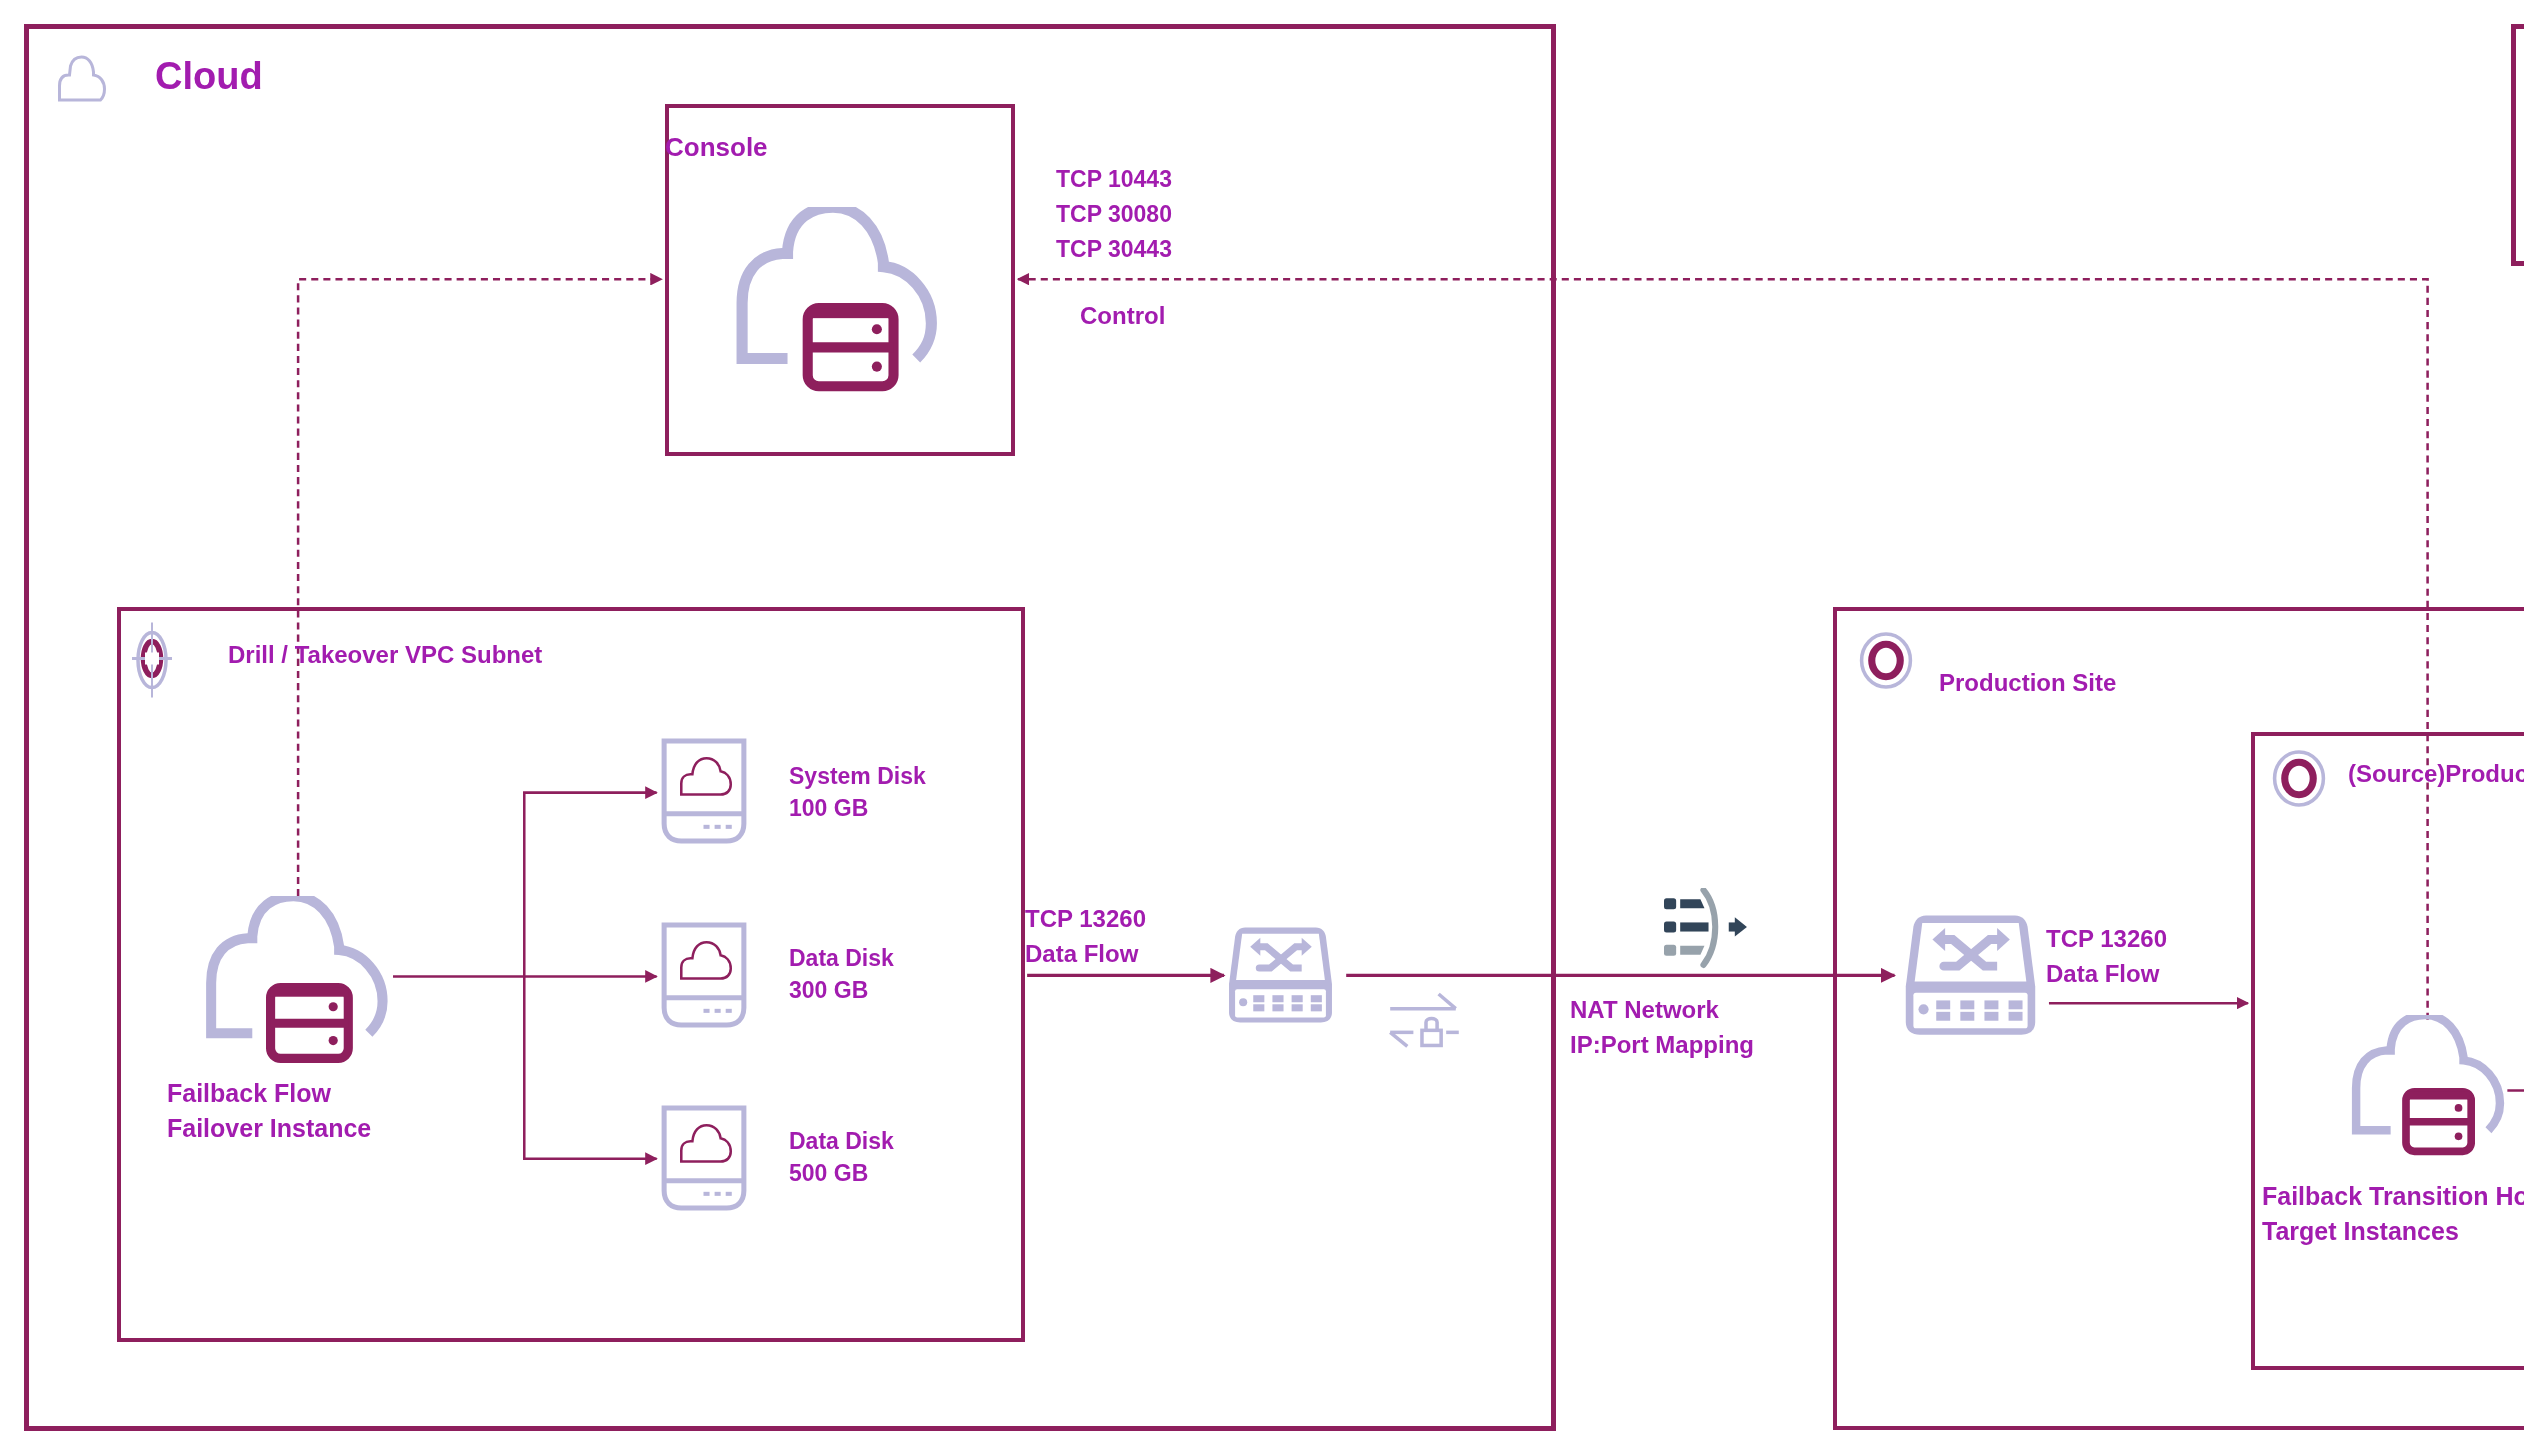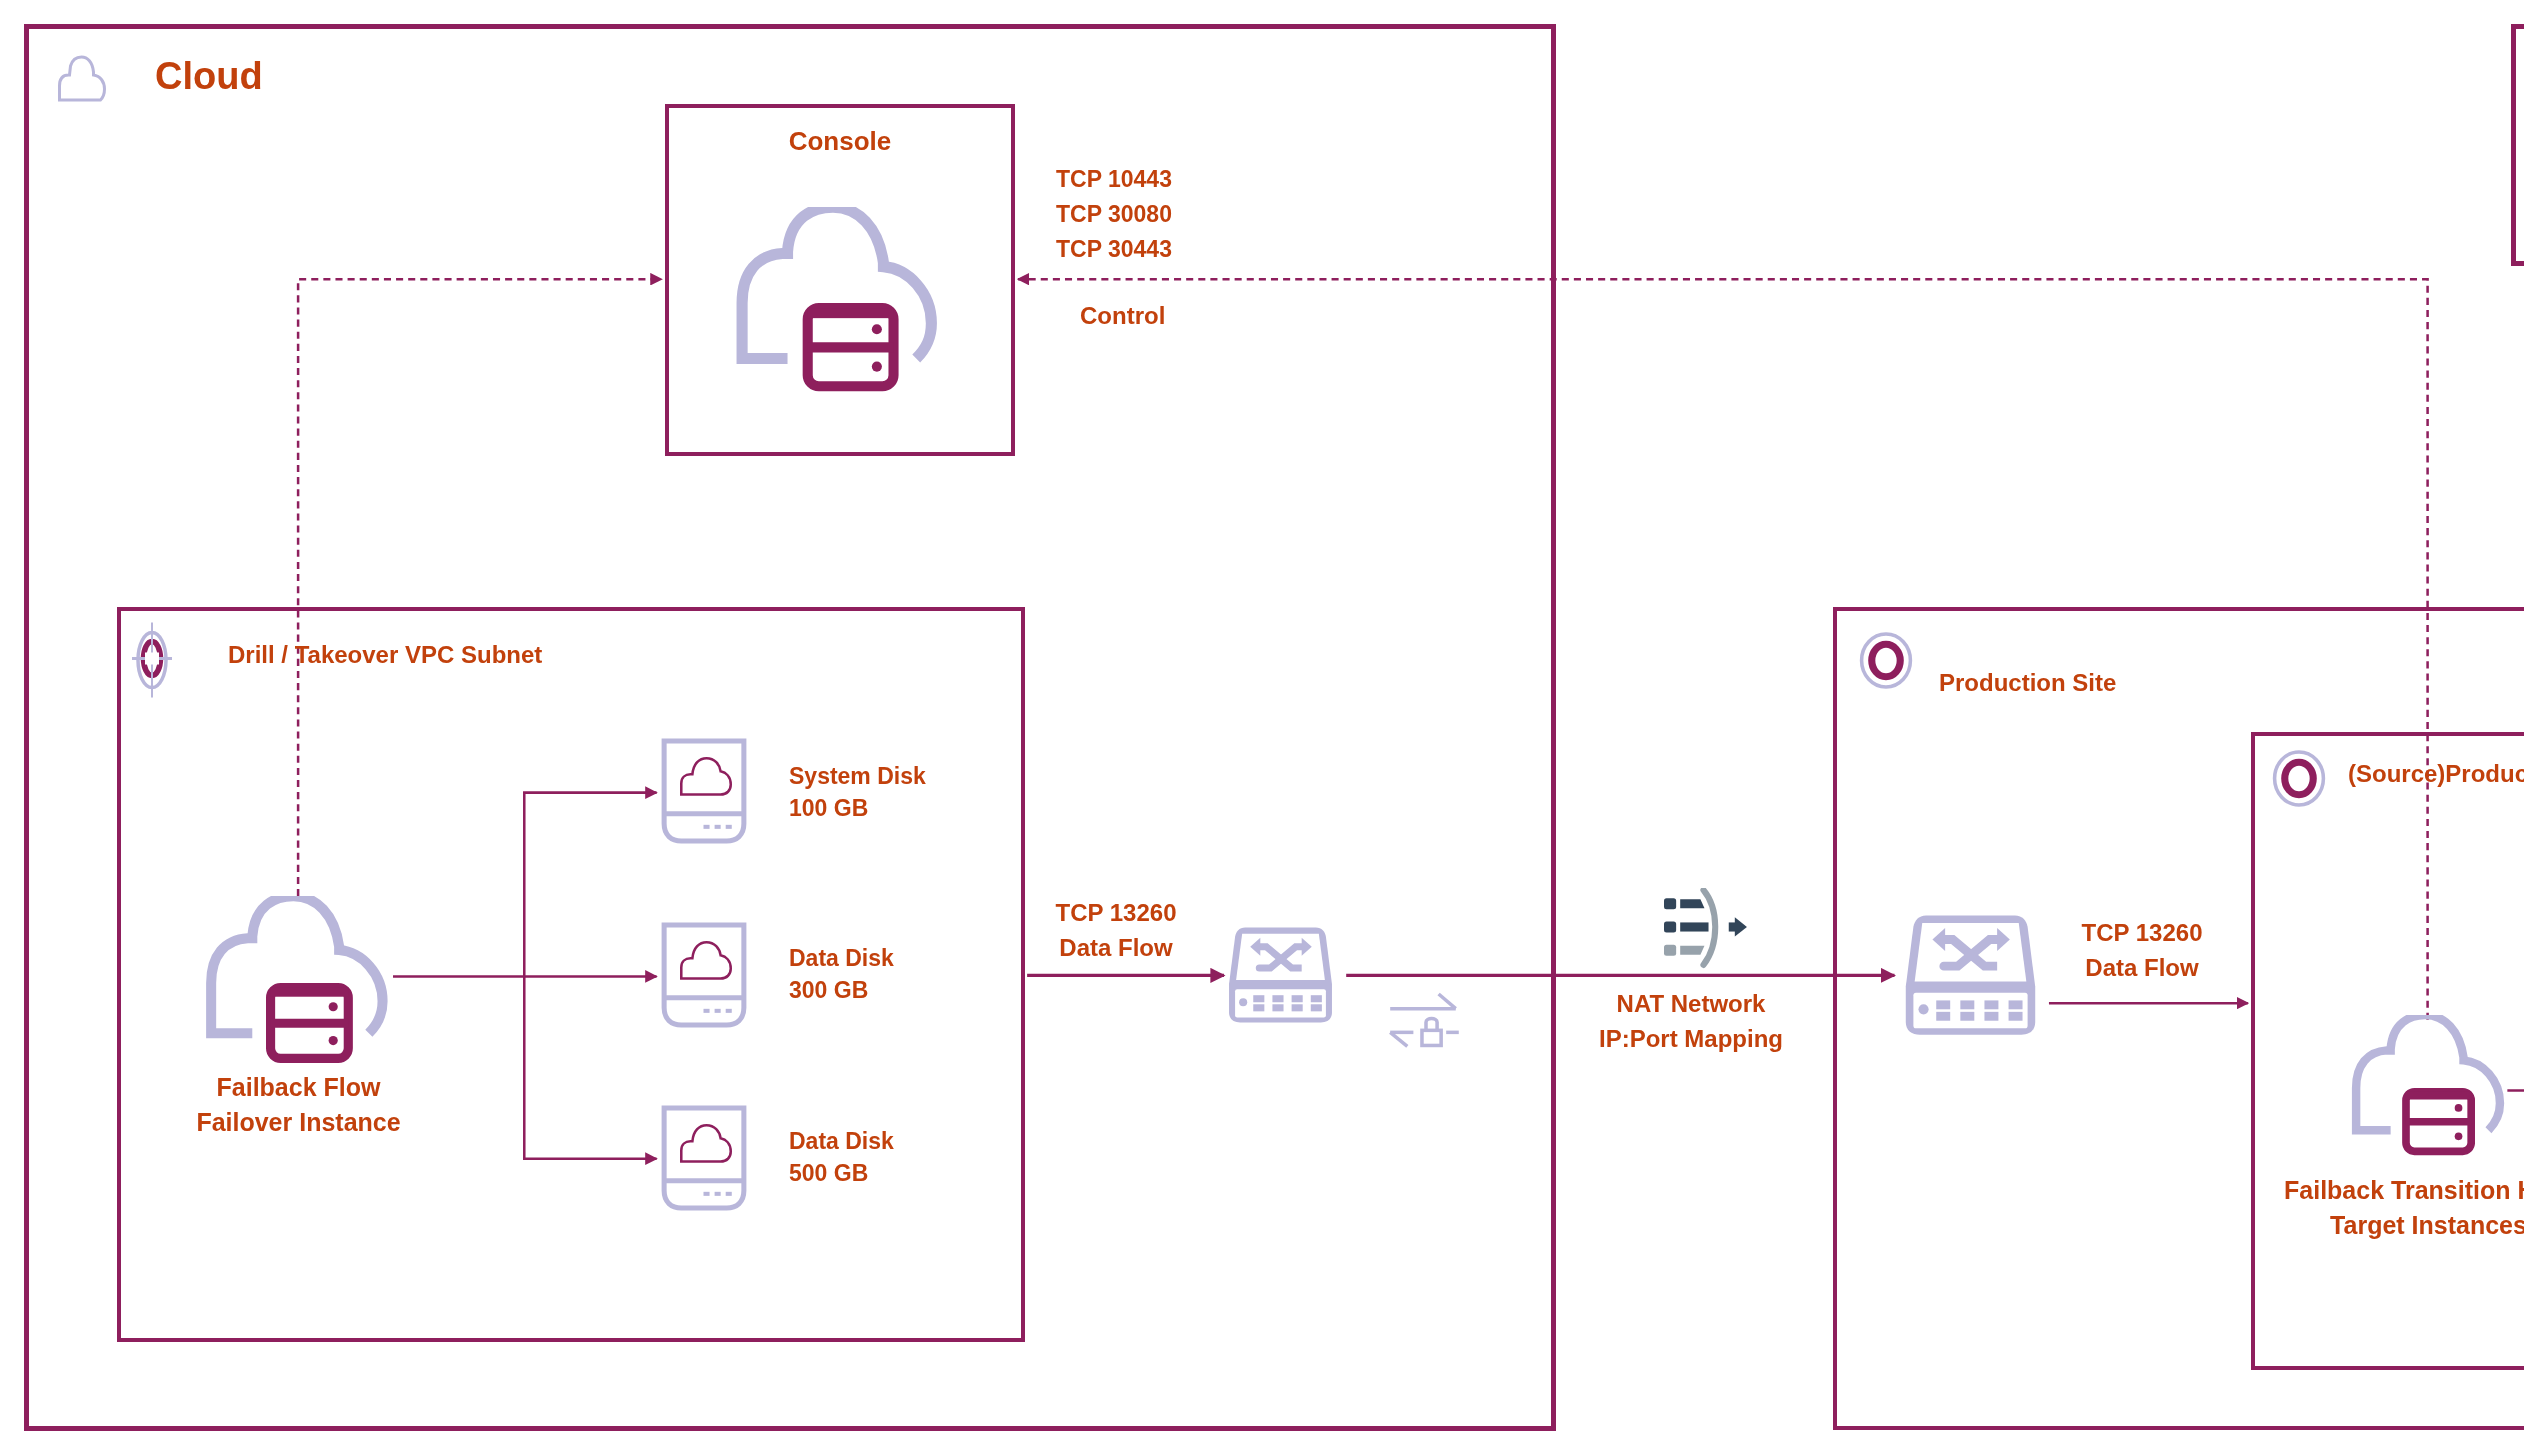--- a/index.html
+++ b/index.html
@@ -1,20 +1,20 @@
 <!DOCTYPE html>
 <html style="font-size:8px"><head>
 <meta charset="utf-8">
 <style>
   html, body { margin: 0; padding: 0; background: #ffffff; }
   body { width: 3173px; height: 1455px; position: relative; overflow: hidden;
          font-family: "Liberation Sans", "DejaVu Sans", sans-serif; color: #1f2128; }
   .box { position: absolute; box-sizing: border-box; border: 5px solid #8e1f5d; background: transparent; }
-  .lbl { position: absolute; font-weight: bold; white-space: nowrap; color: #c2410c; }
-  .lbl.center { text-align: center; }
+  .lbl { position: absolute; font-weight: bold; white-space: nowrap; color: #a21caf; }
+  .lbl.center { text-align: left; margin-top: 6px; }
   .lbl .line { display: block; }
   .icon { position: absolute; }
   svg.overlay { position: absolute; left: 0; top: 0; }
 </style>
 </head>
 <body>
 
 <svg width="0" height="0" style="position:absolute">
   <defs>
 

